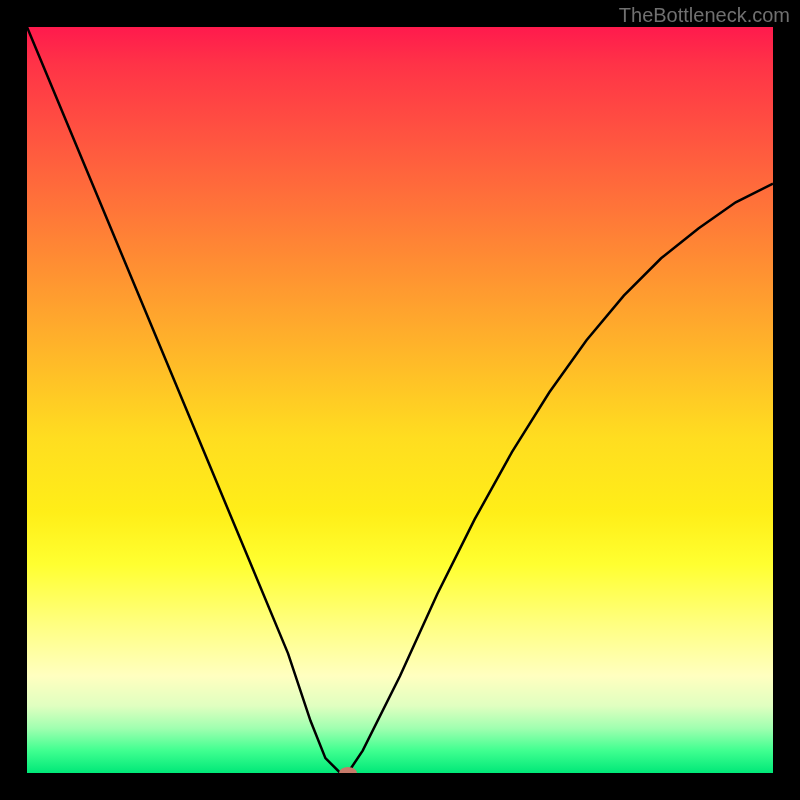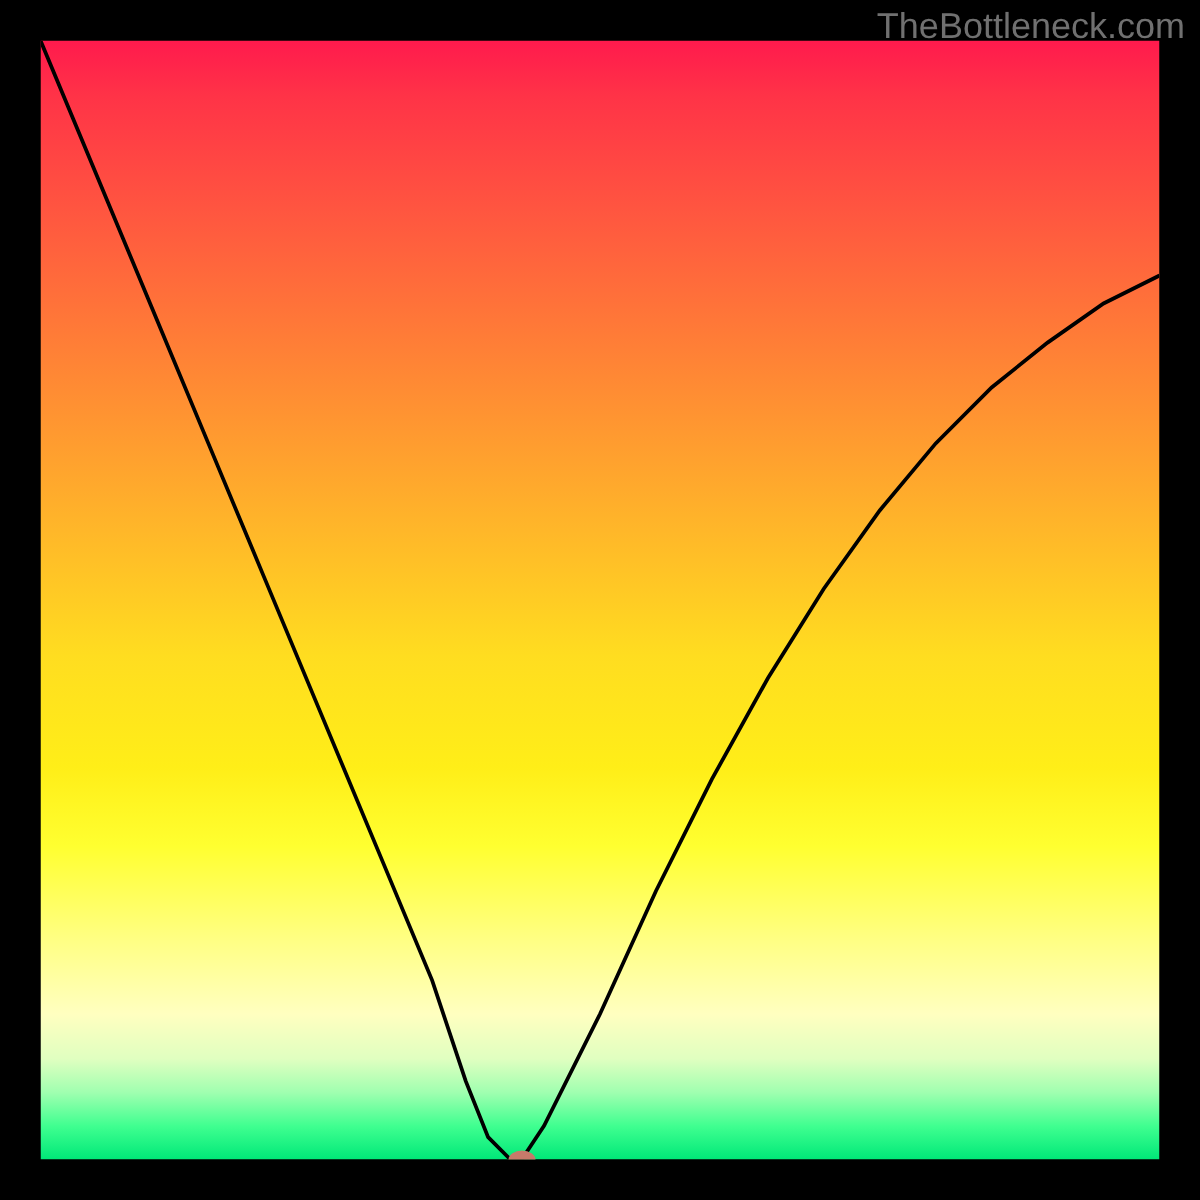--- a/index.html
+++ b/index.html
@@ -9,21 +9,21 @@
     height: 800px;
     background: #000;
     position: relative;
     font-family: Arial, sans-serif;
   }
   .watermark {
     position: absolute;
     top: 4px;
     right: 10px;
     color: #707070;
-    font-size: 24px;
+    font-size: 20px;
     font-weight: normal;
     z-index: 10;
   }
   .plot-area {
     position: absolute;
     left: 27px;
     top: 27px;
     width: 746px;
     height: 746px;
     overflow: hidden;

